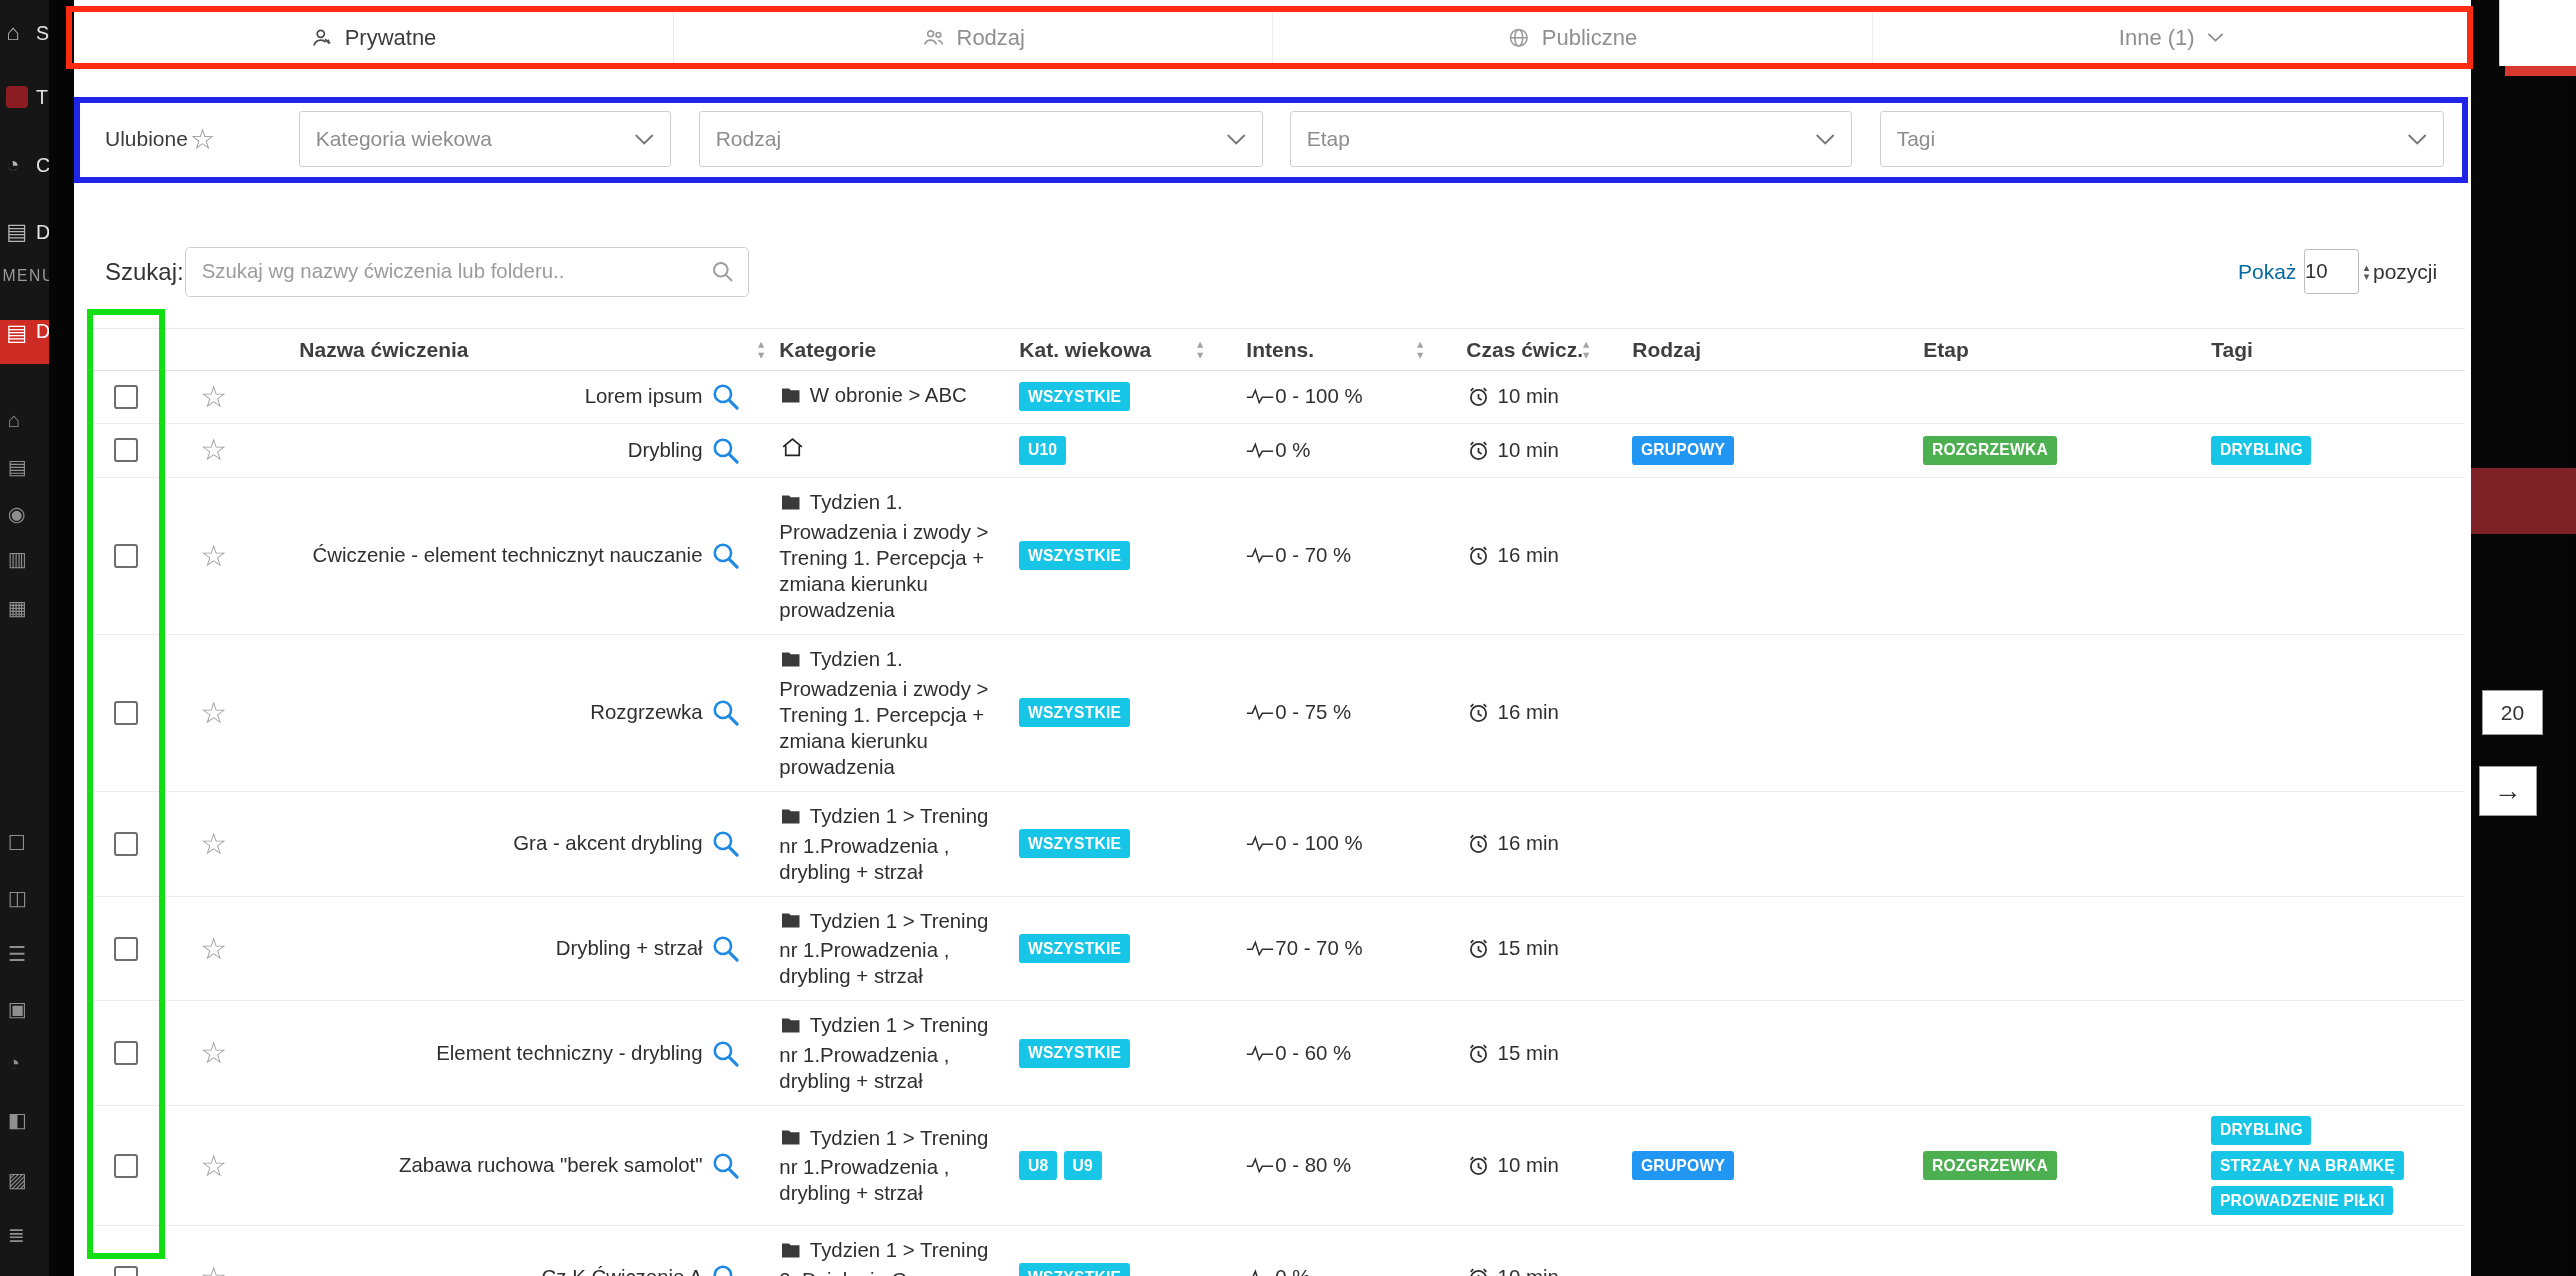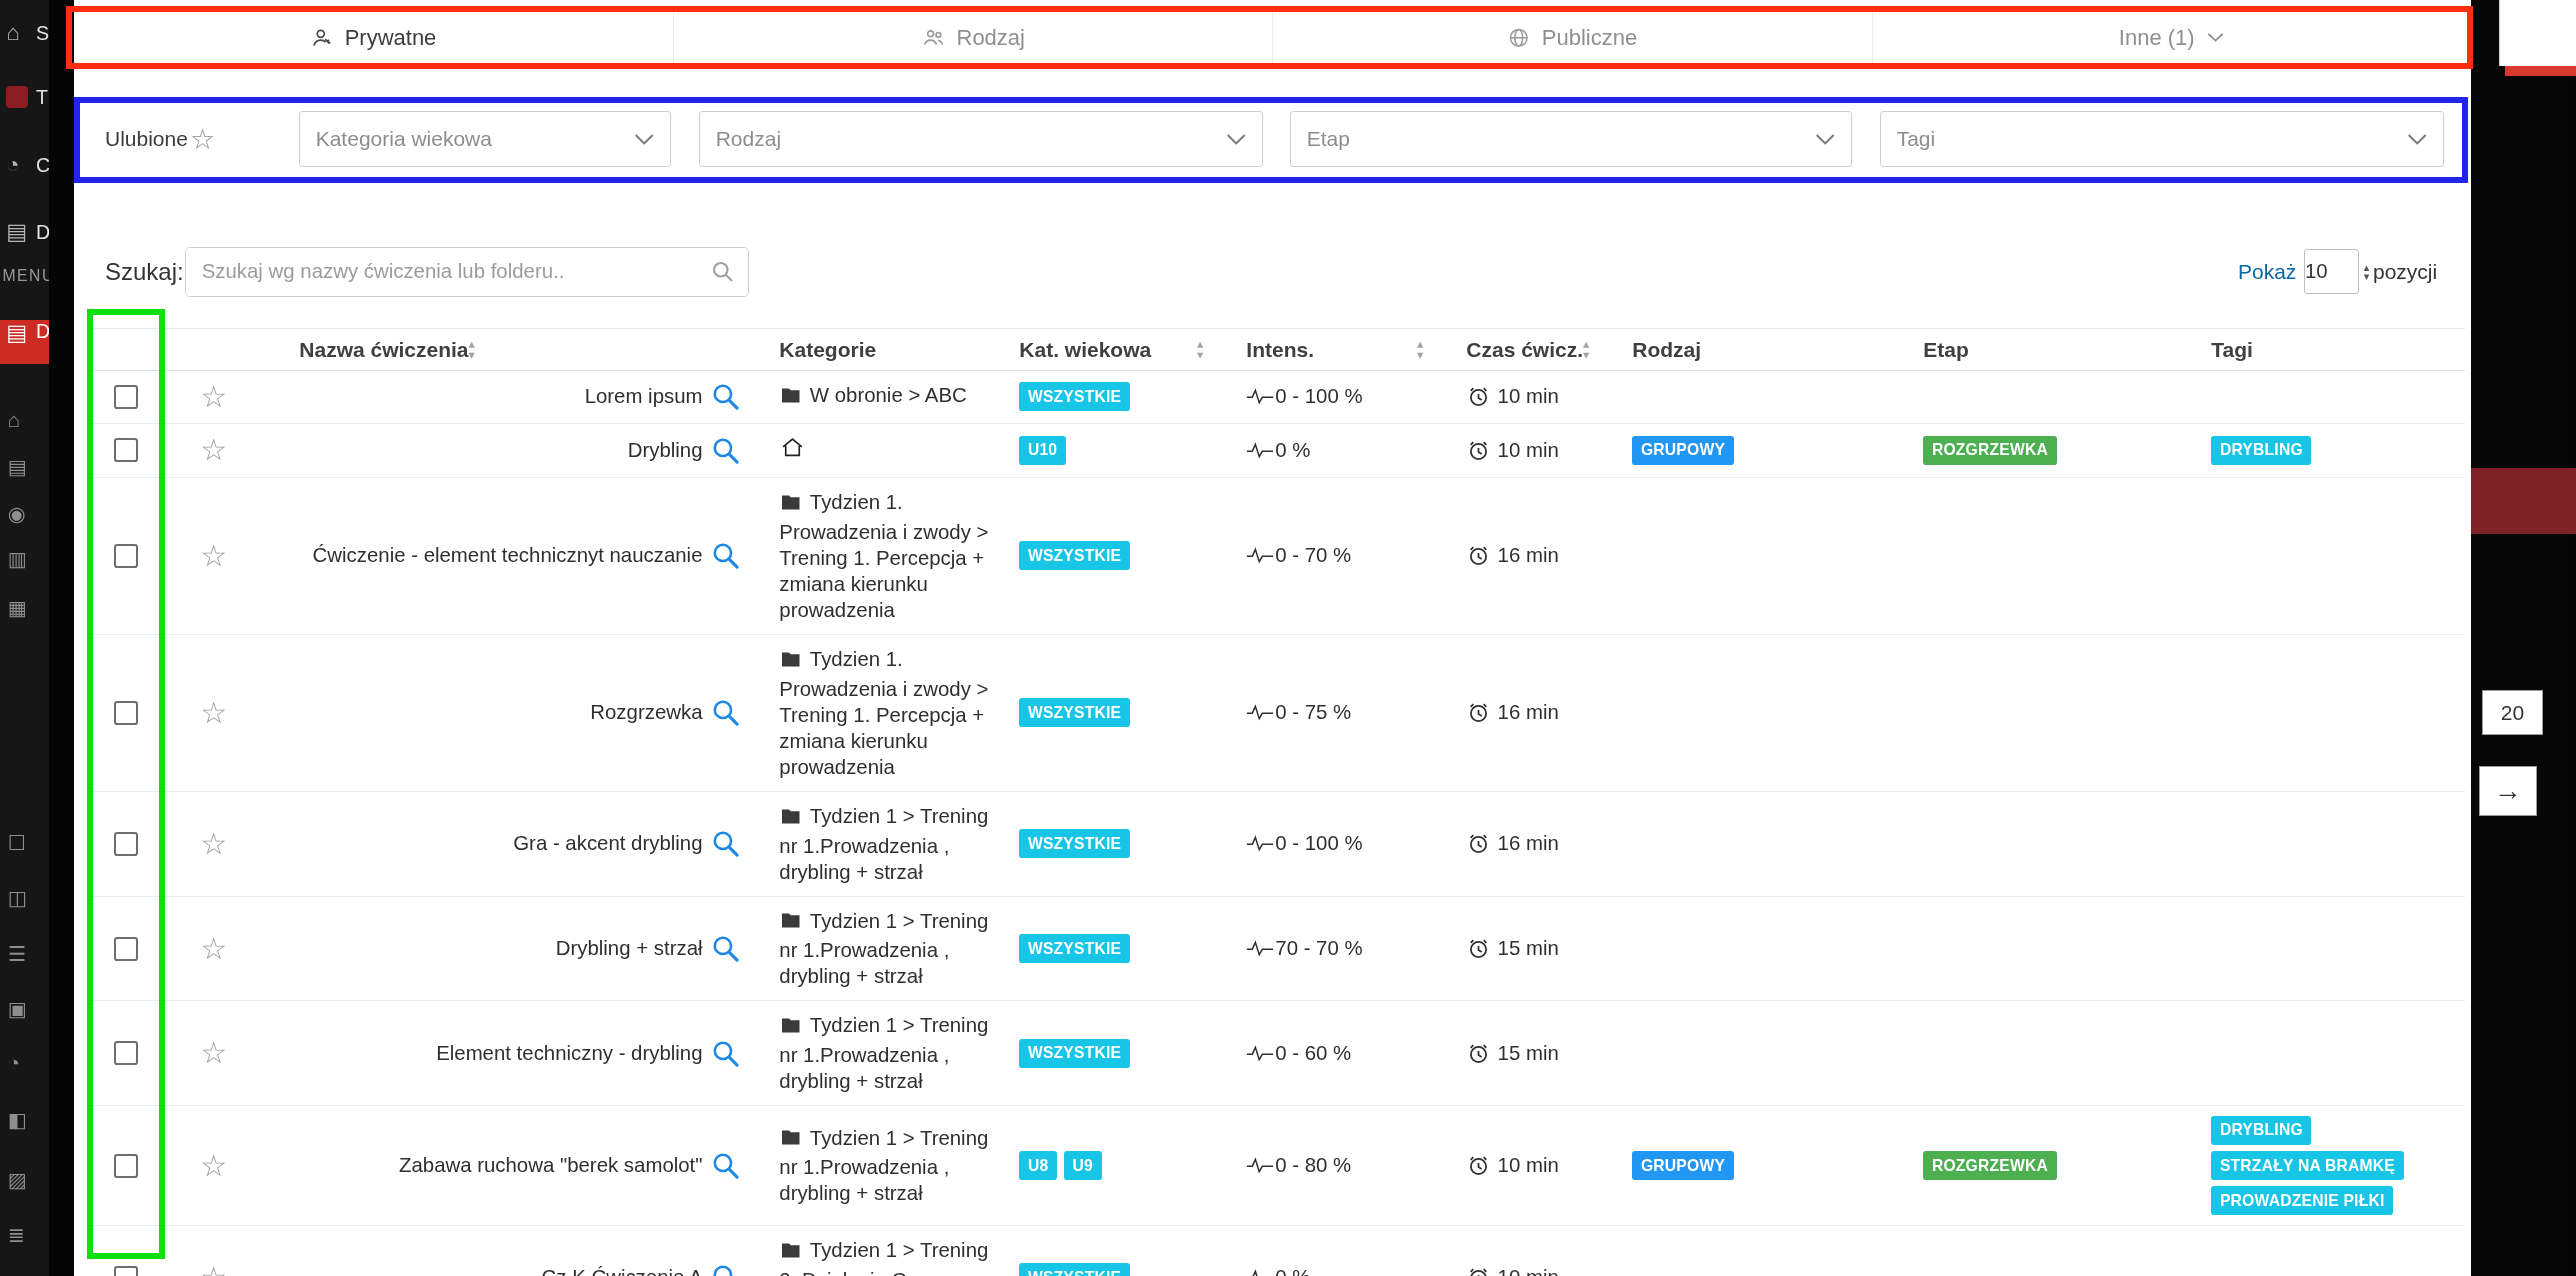--- a/index.html
+++ b/index.html
@@ -52,21 +52,21 @@
   .spinner .num { flex:1; text-align:center; font-size:20.4px; color:#333; }
   .spin-arrows { display:flex; flex-direction:column; margin-right:3.9px; }
   .spin-arrows i { font-style:normal; font-size:11px; line-height:8.6px; color:#555; }
   .positions-label { position:absolute; left:2299px; top:50%; transform:translateY(-50%); font-size:21px; color:#333; }
 
   
   .table { position:absolute; left:13.3px; top:328px; width:2378px; }
   .thead, .trow { display:grid; grid-template-columns:77px 99px 447px 69px 240px 227px 220px 166px 291px 288px 255px; align-items:center; }
   .thead { height:43px; border-top:1.6px solid #e8e8e8; border-bottom:1.6px solid #dedede; font-size:21px; font-weight:700; color:#3f3f3f; }
   .th { display:flex; align-items:center; }
-  .th-name { grid-column:3 / span 2; padding-left:36px; padding-right:43px; justify-content:flex-start; }
+  .th-name { grid-column:3 / span 2; padding-left:36px; padding-right:15px; justify-content:space-between; }
   .th-sortable .sort { margin-left:auto; margin-right:43px; }
   .sort { display:flex; flex-direction:column; }
   .sort i { font-style:normal; display:block; height:11px; line-height:10.2px; font-size:12.5px; color:#a3a3a3; }
 
   .trow { min-height:49px; border-bottom:1.6px solid #ececec; font-size:20.4px; color:#2f2f2f; }
   .cell { display:flex; align-items:center; }
   .c-check { justify-content:center; }
   .checkbox { width:24px; height:24px; border:2.4px solid #6e6e6e; border-radius:3.1px; background:#fff; cursor:pointer; }
   .c-star { justify-content:center; }
   .row-star { font-size:30px; color:#9c9c9c; cursor:pointer; line-height:1; }

